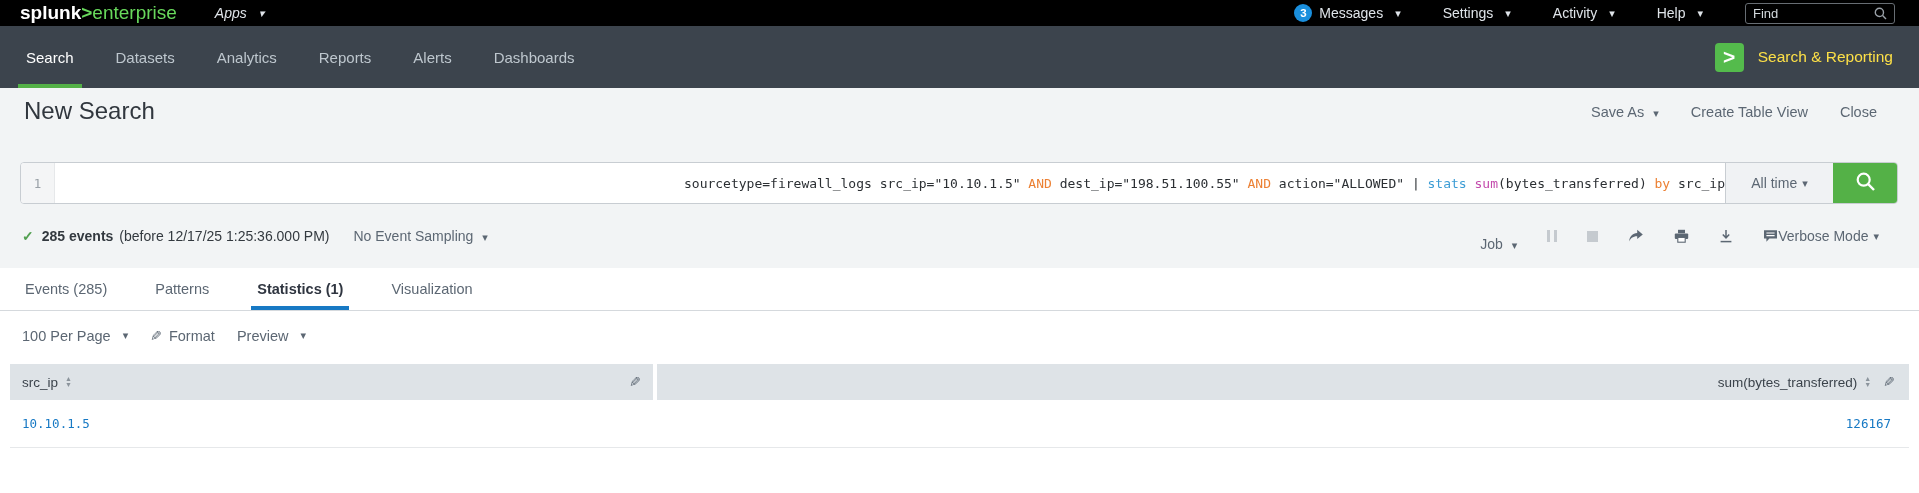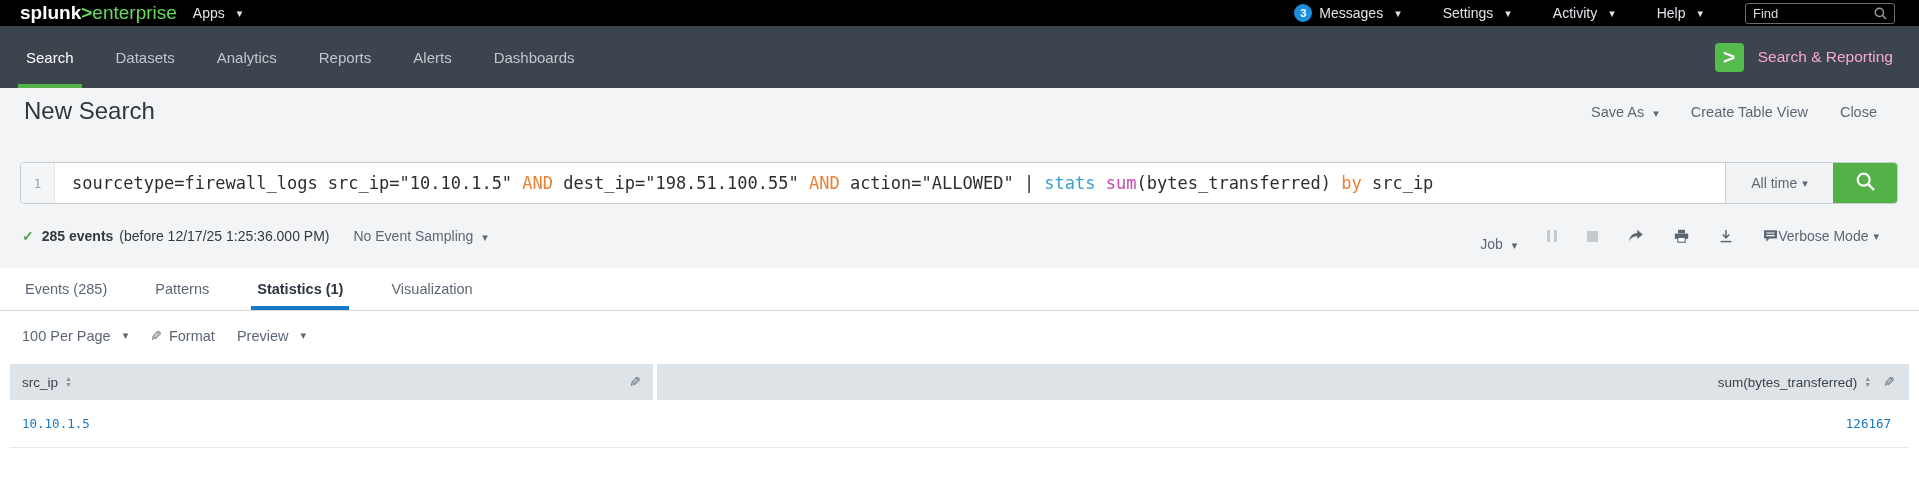--- a/index.html
+++ b/index.html
@@ -6,21 +6,21 @@
   html,body { width:1919px; height:493px; overflow:hidden; background:#ffffff;
     font-family:"Liberation Sans", sans-serif; }
 
   
   .topbar { height:26px; background:#000000; display:flex; align-items:center;
     padding:0 24px 0 20px; color:#dfe4e9; font-size:14px; }
   .logo { font-size:19px; letter-spacing:0; white-space:nowrap; }
   .logo .brand { color:#ffffff; font-weight:bold; }
   .logo .gt { color:#68d95c; font-weight:bold; }
   .logo .product { color:#68d95c; font-weight:300; }
-  .apps { margin-left:16px; cursor:pointer; }
+  .apps { margin-left:38px; cursor:pointer;font-style:italic; }
   .topbar-right { margin-left:auto; display:flex; align-items:center; gap:42px; }
   .tb-item { display:flex; align-items:center; gap:7px; cursor:pointer; white-space:nowrap; }
   .badge { width:18px; height:18px; border-radius:50%; background:#1a8fdd; color:#fff;
     font-size:11.5px; font-weight:bold; display:flex; align-items:center; justify-content:center; }
   .caret::after { content:"▾"; font-size:11px; margin-left:5px; position:relative; top:0px; }
   .findbox { width:150px; height:21px; border:1px solid #676d73; border-radius:3px;
     display:flex; align-items:center; padding:0 7px; background:#000; }
   .findbox input { flex:1; min-width:0; background:transparent; border:none; outline:none;
     color:#eef1f4; font-size:13px; font-family:"Liberation Sans", sans-serif; }
   .findbox input::placeholder { color:#d4dade; opacity:1; }
@@ -28,40 +28,40 @@
   
   .navbar { height:62px; background:#3c444d; display:flex; align-items:stretch; padding-left:18px; }
   .nav-item { position:relative; display:flex; align-items:center; padding:0 8px;
     margin-right:26px; color:#bec7ce; font-size:15px; cursor:pointer; white-space:nowrap; }
   .nav-item.active { color:#ffffff; }
   .nav-item.active::after { content:""; position:absolute; left:0; right:0; bottom:0;
     height:4px; background:#54b147; }
   .nav-app { margin-left:auto; display:flex; align-items:center; gap:14px; padding-right:26px; }
   .app-icon { width:29px; height:29px; background:#54bb4c; border-radius:4px; color:#fff;
     font-weight:bold; font-size:21px; display:flex; align-items:center; justify-content:center; }
-  .app-name { color:#f9a8d4; font-size:15.5px; }
+  .app-name { color:#fde047; font-size:15.5px; }
 
   
   .top-section { background:#f2f4f5; }
   .title-row { display:flex; align-items:flex-start; padding:8px 42px 0 24px; }
   .page-title { font-size:24px; line-height:30px; font-weight:500; color:#31373e; }
   .header-actions { margin-left:auto; display:flex; align-items:center; gap:32px;
     color:#5c6773; font-size:14.5px; margin-top:8px; }
   .header-actions > div { cursor:pointer; white-space:nowrap; }
 
   
   .searchbar { display:flex; height:42px; margin:36px 21px 0 20px;
     border:1px solid #c8cdd2; border-radius:4px; background:#fff; }
   .query-gutter { width:34px; background:#f4f5f6; border-right:1px solid #e6e8ea;
     display:flex; align-items:center; justify-content:center; color:#9aa1a7;
     font-family:"DejaVu Sans Mono", monospace; font-size:12.5px;
     border-radius:3px 0 0 3px; }
   .query-area { flex:1; display:flex; align-items:center; padding-left:17px;
-    font-family:"DejaVu Sans Mono", monospace; font-size:17px; color:#2b2f33;
-    white-space:pre; overflow:hidden; }
+    font-family:"DejaVu Sans Mono", monospace; font-size:13px; color:#2b2f33;
+    white-space:pre; overflow:hidden;justify-content:flex-end; }
   .tok-plain { color:#2b2f33; }
   .tok-op { color:#ec8033; }
   .tok-cmd { color:#3d9dd5; }
   .tok-fn { color:#c44bad; }
   .timerange { width:108px; border-left:1px solid #c8cdd2; background:#f0f2f4;
     display:flex; align-items:center; justify-content:center; color:#5c6773;
     font-size:14px; cursor:pointer; }
   .search-btn { width:64px; background:#54b147; border-radius:0 3px 3px 0;
     display:flex; align-items:center; justify-content:center; cursor:pointer; }
 

